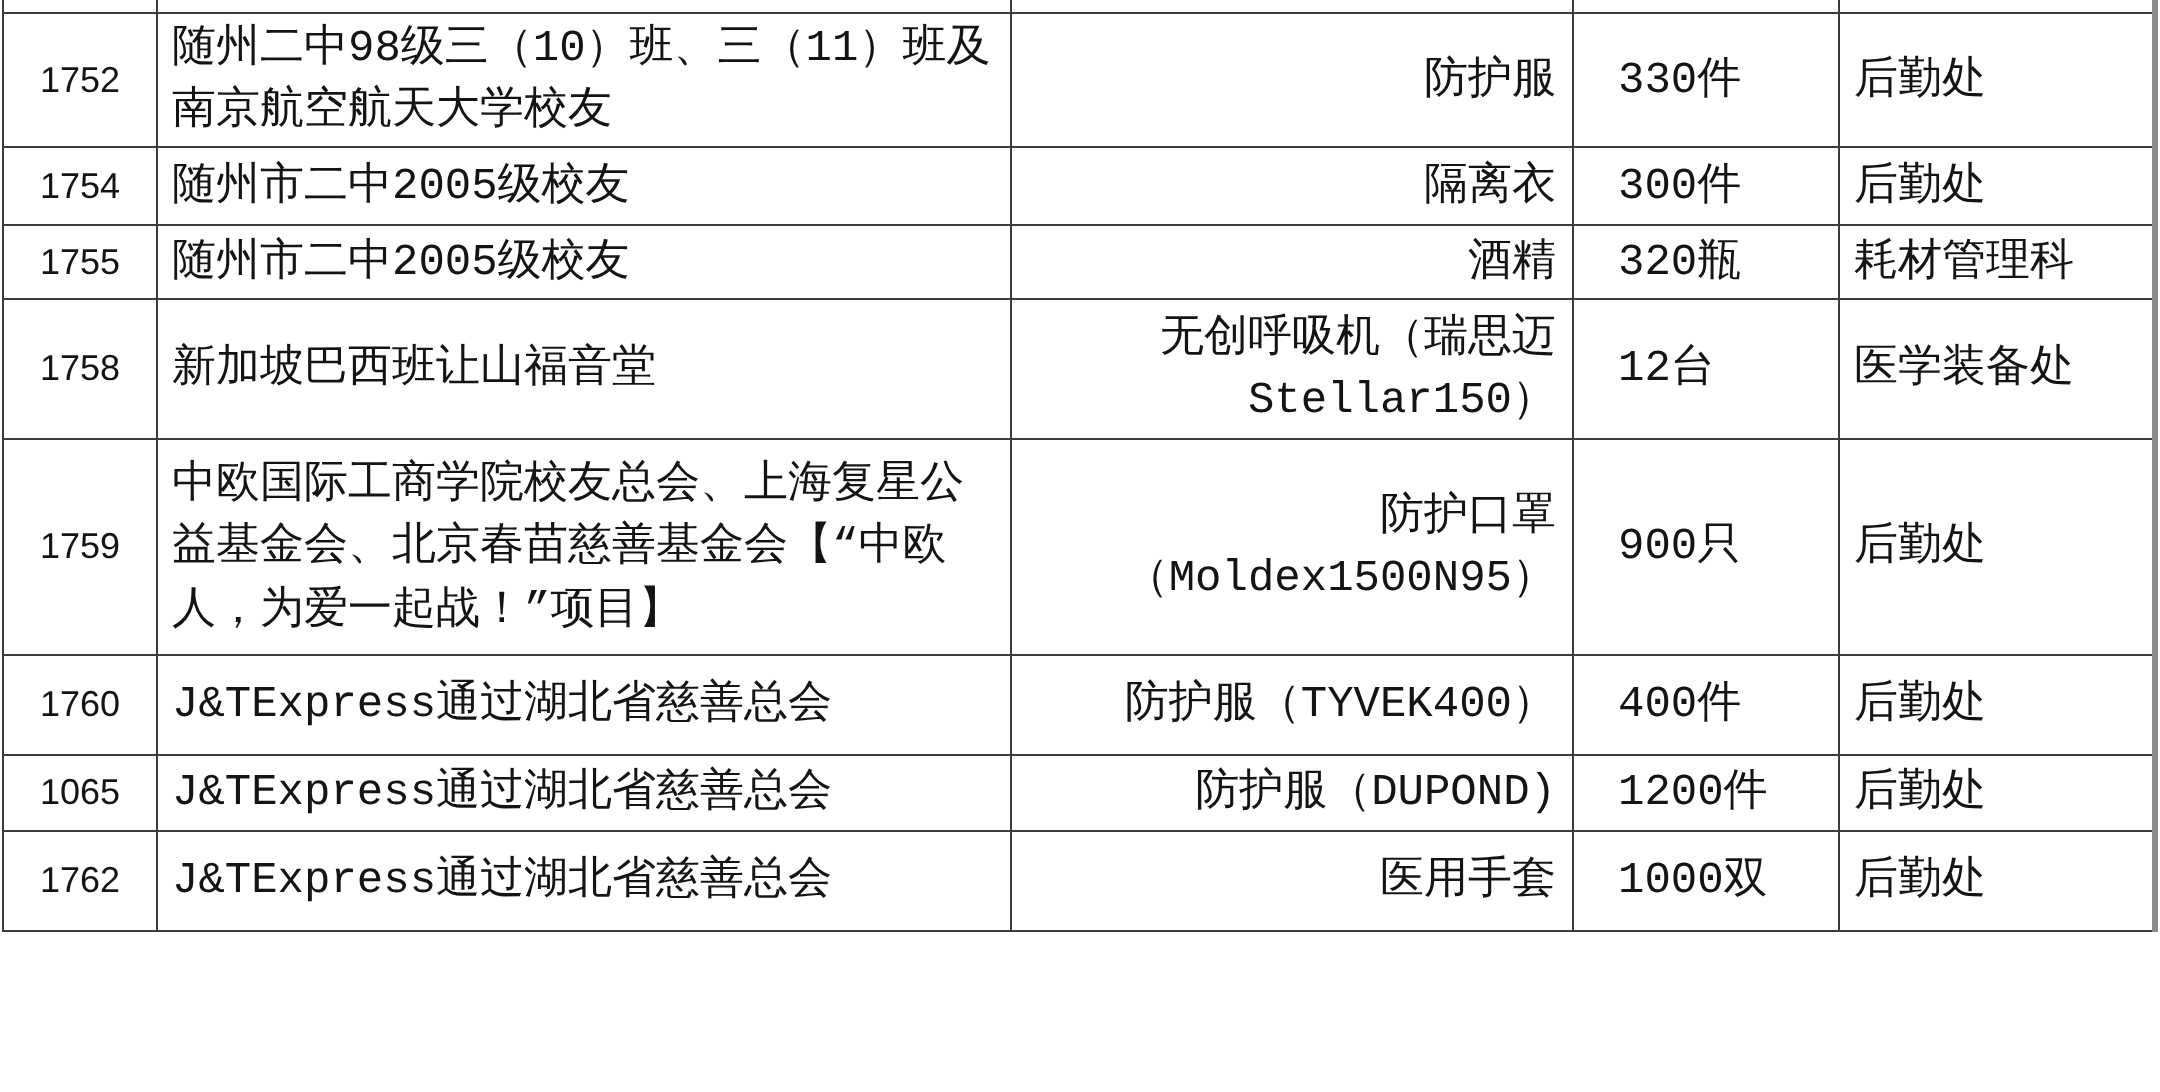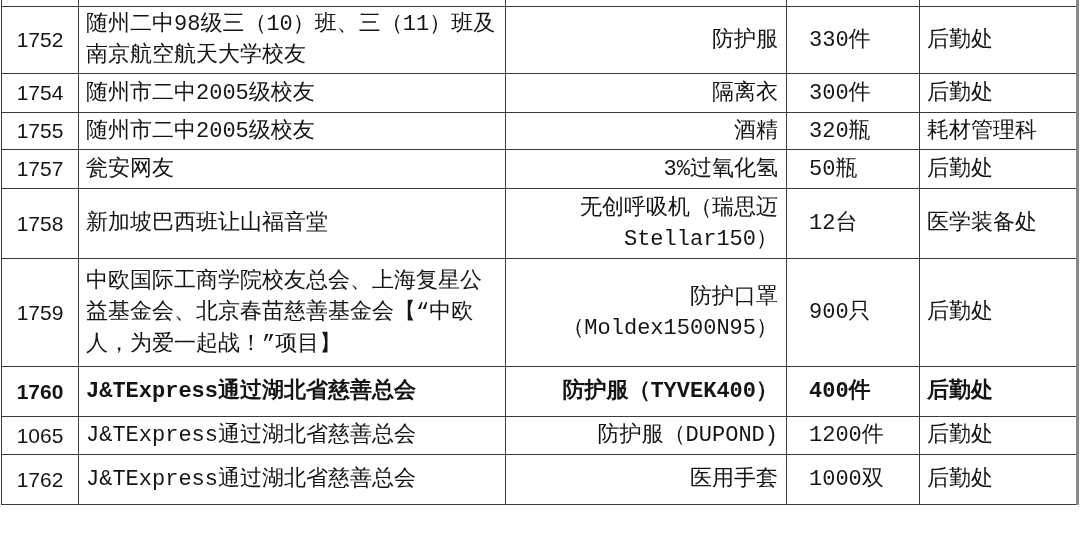--- a/index.html
+++ b/index.html
@@ -15,34 +15,34 @@
   }
   td{
     border:1px solid #3b3b3b;
     vertical-align:middle;
     color:#141414;
     overflow:hidden;
   }
   tr.sliver td{border-top:none;height:6px;padding:0;}
   td.id{
     font-family:"Liberation Sans", sans-serif;
-    font-size:21px;text-align:center;padding:0 2px;
+    font-size:18px;text-align:center;padding:0 2px;
   }
   td.txt{
     font-family:"Liberation Mono","Liberation Serif", serif;
     font-size:22px;line-height:1.42;
     padding:2px 8px 2px 7px;
     word-break:break-all;
   }
   td.item{white-space:pre-line;text-align:right;}
   td.qty{padding-left:22px;}
   
   tr.r0 td{height:62px;} tr.r1 td{height:36px;} tr.r2 td{height:34px;}
   tr.r3 td{height:32px;} tr.r4 td{height:36px;} tr.r5 td{height:34px;}
-  tr.r6 td{height:65px;} tr.r7 td{height:103px;} tr.r8 td{height:45px;font-weight:bold;}
+  tr.r6 td{height:65px;} tr.r7 td{height:103px;} tr.r8 td{height:45px;}
   tr.r9 td{height:33px;} tr.r10 td{height:45px;}
 </style>
 </head>
 <body>
 
 <div class="screen">
   <table class="donations">
     <colgroup>
       <col style="width:77px">
         <col style="width:427px">
@@ -73,27 +73,20 @@
         <td class="txt qty">300件</td>
         <td class="txt">后勤处</td>
       </tr>
       <tr class="r3">
         <td class="id">1755</td>
         <td class="txt">随州市二中2005级校友</td>
         <td class="txt item">酒精</td>
         <td class="txt qty">320瓶</td>
         <td class="txt">耗材管理科</td>
       </tr>
-      <tr class="r5">
-        <td class="id">1757</td>
-        <td class="txt">瓮安网友</td>
-        <td class="txt item">3%过氧化氢</td>
-        <td class="txt qty">50瓶</td>
-        <td class="txt">后勤处</td>
-      </tr>
       <tr class="r6">
         <td class="id">1758</td>
         <td class="txt">新加坡巴西班让山福音堂</td>
         <td class="txt item">无创呼吸机（瑞思迈
 Stellar150）</td>
         <td class="txt qty">12台</td>
         <td class="txt">医学装备处</td>
       </tr>
       <tr class="r7">
         <td class="id">1759</td>

